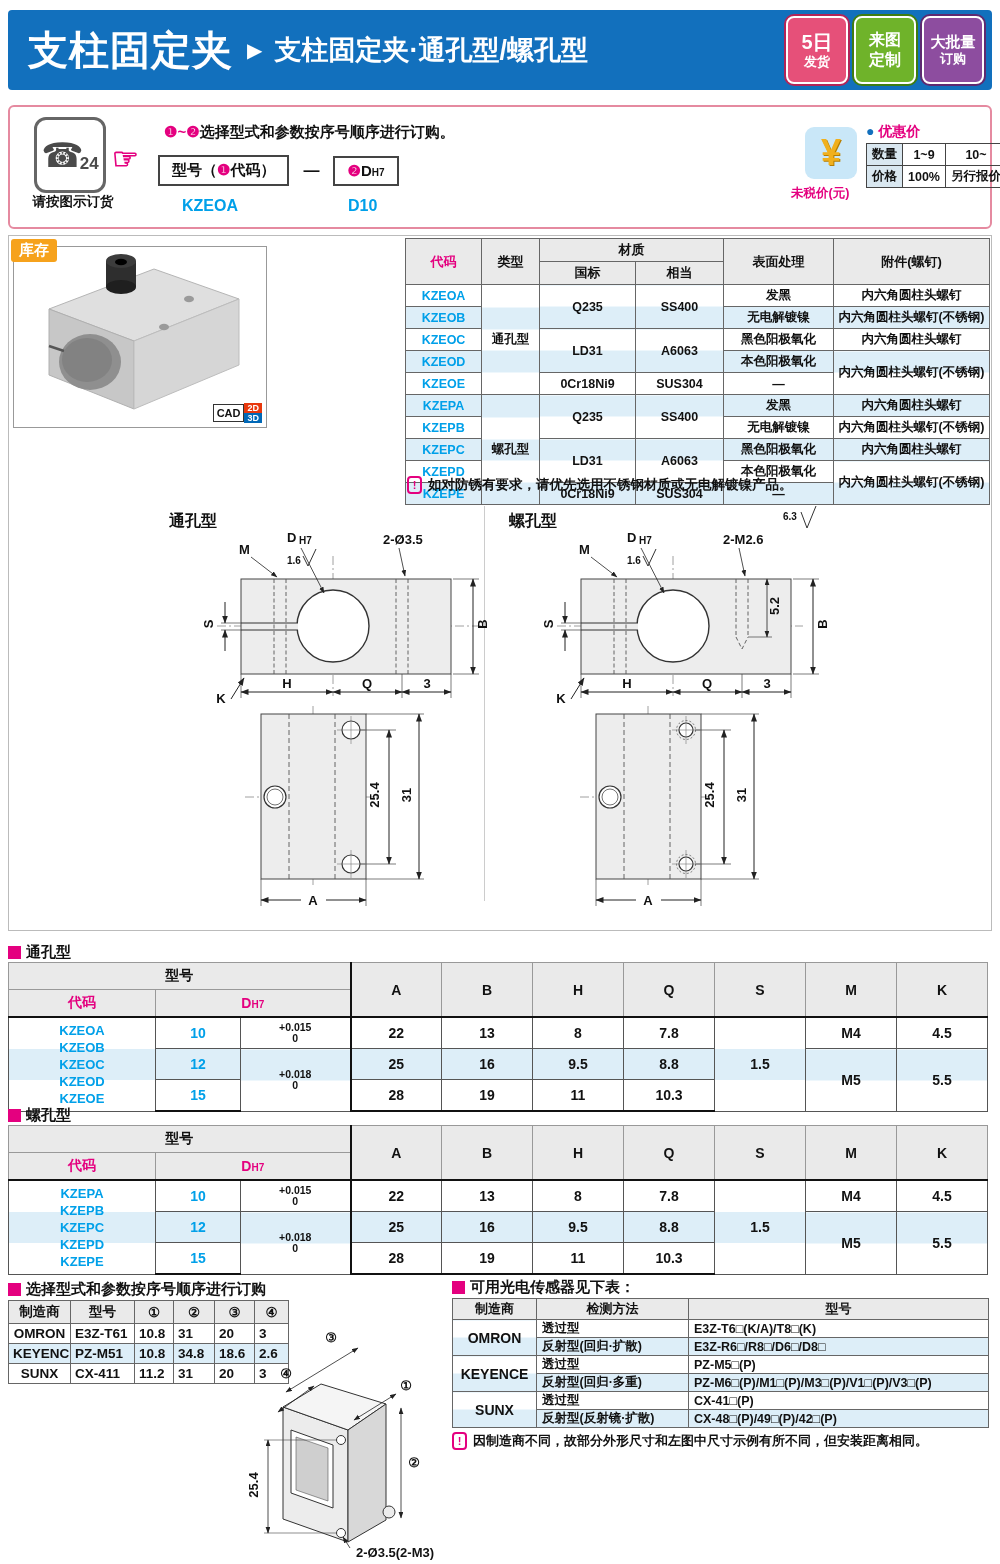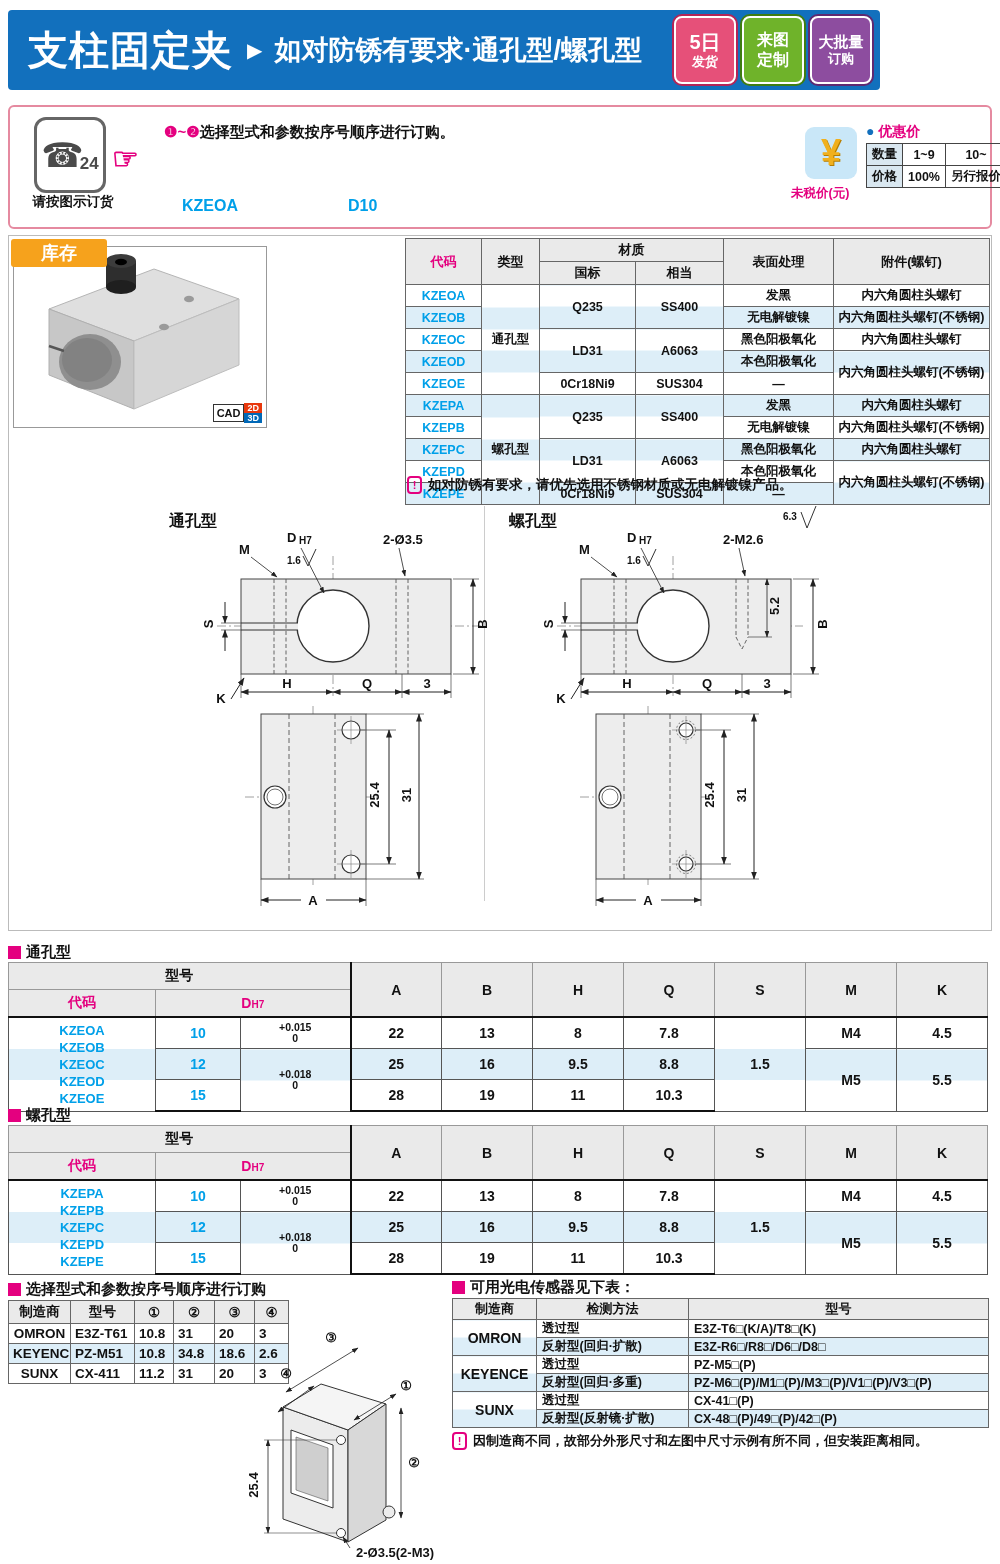--- a/index.html
+++ b/index.html
@@ -1,19 +1,19 @@
 <!DOCTYPE html>
 <html><head>
 <meta charset="utf-8">
 <style>
   html,body{margin:0;padding:0;background:#fff;}
   body{width:1000px;height:1564px;position:relative;font-family:"Liberation Sans",sans-serif;color:#111;}
   .abs{position:absolute;}
   
-  .banner{left:8px;top:10px;width:872px;height:80px;background:#1270bd;border-radius:4px;display:flex;align-items:center;}
+  .banner{left:8px;top:10px;width:984px;height:80px;background:#1270bd;border-radius:4px;display:flex;align-items:center;}
   .banner-title{color:#fff;font-weight:bold;font-size:40px;margin-left:20px;letter-spacing:1px;}
   .banner-arrow{color:#fff;font-size:20px;margin:0 12px 0 14px;}
   .banner-sub{color:#fff;font-weight:bold;font-size:27px;}
   .badges{margin-left:auto;margin-right:8px;display:flex;gap:6px;}
   .badge{width:58px;height:64px;border-radius:8px;border:2px solid #fff;display:flex;flex-direction:column;align-items:center;justify-content:center;color:#fff;font-weight:bold;line-height:1.1;}
   .badge1{background:#e65079;box-shadow:0 0 0 2px #b42457;}
   .badge2{background:#6fb32a;box-shadow:0 0 0 2px #3f7d12;align-items:center;}
   .badge3{background:#8d4d9f;box-shadow:0 0 0 2px #5e2a71;}
   .badge .l1{font-size:20px;} .badge .l2{font-size:13px;margin-top:2px;}
   .badge3 .l1{font-size:15px;}
@@ -33,21 +33,21 @@
   .yen-box{left:795px;top:20px;width:52px;height:52px;background:#c9e7f8;border-radius:9px;display:flex;align-items:center;justify-content:center;}
   .yen{color:#f0b01e;font-size:36px;font-weight:bold;text-shadow:1px 1px 0 #b57d00;}
   .yen-caption{left:781px;top:78px;width:86px;text-align:left;color:#e4007f;font-weight:bold;font-size:12.5px;}
   .price-title{left:856px;top:16px;font-weight:bold;font-size:14px;color:#e4007f;}
   .price-title .dot{color:#1270bd;}
   .price-table{left:856px;top:36px;}
   .price-table td{border:1px solid #444;font-size:12.5px;font-weight:bold;text-align:center;padding:2px 5px;white-space:nowrap;}
   .price-table td.hd{background:#d9e7f0;}
   
   .main-box{left:8px;top:235px;width:982px;height:694px;border:1px solid #bbb;background:#fff;}
-  .stock{left:2px;top:3px;background:#f6a21c;color:#fff;font-weight:bold;font-size:18px;padding:2px 30px;border-radius:3px;z-index:3;}
+  .stock{left:2px;top:3px;background:#f6a21c;color:#fff;font-weight:bold;font-size:15px;padding:2px 8px;border-radius:3px;z-index:3;}
   .photo-box{left:4px;top:10px;width:252px;height:180px;border:1px solid #999;}
   .cadge{right:4px;bottom:4px;display:flex;align-items:center;justify-content:space-between;}
   .cad-label{border:1px solid #333;font-weight:bold;font-size:11px;padding:2px 3px;background:#fff;}
   .cad-col{display:flex;flex-direction:column;}
   .cad-2d{background:#e8380d;color:#fff;font-size:9px;font-weight:bold;padding:0 3px;}
   .cad-3d{background:#0068b7;color:#fff;font-size:9px;font-weight:bold;padding:0 3px;}
   
   table{border-collapse:collapse;table-layout:fixed;}
   .ptable{left:396px;top:2px;width:584px;}
   .ptable th,.ptable td{border:1px solid #666;text-align:center;font-weight:bold;white-space:nowrap;overflow:hidden;}
@@ -95,21 +95,21 @@
   <defs>
     <marker id="arr" markerWidth="9" markerHeight="8" refX="7.5" refY="3" orient="auto-start-reverse">
       <path d="M0,0L8,3L0,6z" fill="#222"></path>
     </marker>
   </defs>
 </svg>
 
 <div class="abs banner">
   <span class="banner-title">支柱固定夹</span>
   <span class="banner-arrow">▶</span>
-  <span class="banner-sub">如对防锈有要求·通孔型/螺孔型</span>
+  <span class="banner-sub">支柱固定夹·通孔型/螺孔型</span>
   <div class="badges">
     <div class="badge badge1">
       <span class="l1">5日</span>
       <span class="l2">发货</span>
     </div>
     <div class="badge badge2">
       <span class="l1" style="font-size:16px">来图</span>
       <span class="l2" style="font-size:16px">定制</span>
     </div>
     <div class="badge badge3">
@@ -121,20 +121,25 @@
 
 <div class="abs order-box">
   <div class="abs phone-box">
     <span class="phone-glyph">☎</span>
     <span class="phone-24">24</span>
   </div>
   <div class="abs phone-caption">请按图示订货</div>
   <div class="abs hand">☞</div>
   <div class="abs instr">
     <span class="mag">❶~❷</span><span>选择型式和参数按序号顺序进行订购。</span>
+  </div>
+  <div class="abs" style="left:148px;top:48px;display:flex;align-items:center;gap:14px;">
+    <span class="obox"><span>型号（</span><span class="mag">❶</span><span>代码）</span></span>
+    <span class="odash">—</span>
+    <span class="obox"><span class="mag">❷</span><span>D</span><span class="sub">H7</span></span>
   </div>
   <div class="abs oexample" style="left:172px;top:90px;">KZEOA</div>
   <div class="abs oexample" style="left:338px;top:90px;">D10</div>
   <div class="abs yen-box">
     <span class="yen">¥</span>
   </div>
   <div class="abs yen-caption">未税价(元)</div>
   <div class="abs price-title">
     <span class="dot">●</span> <span>优惠价</span>
   </div>

